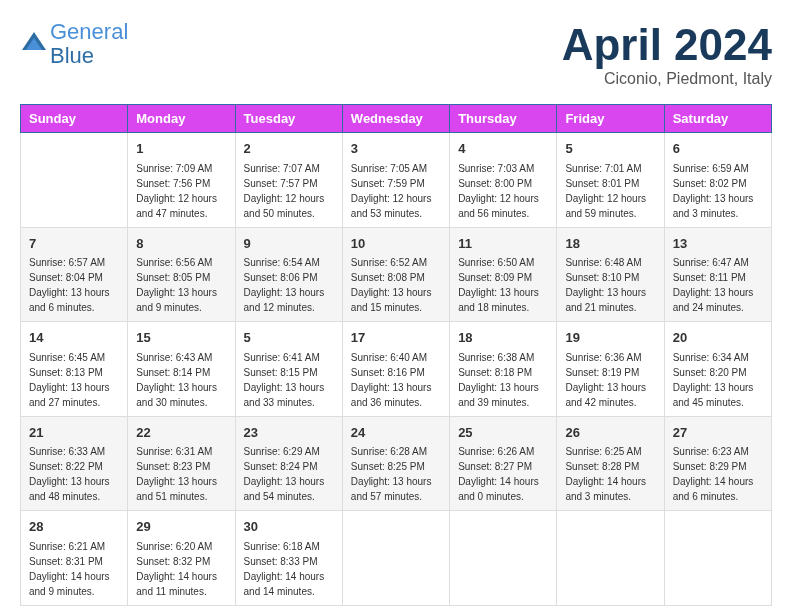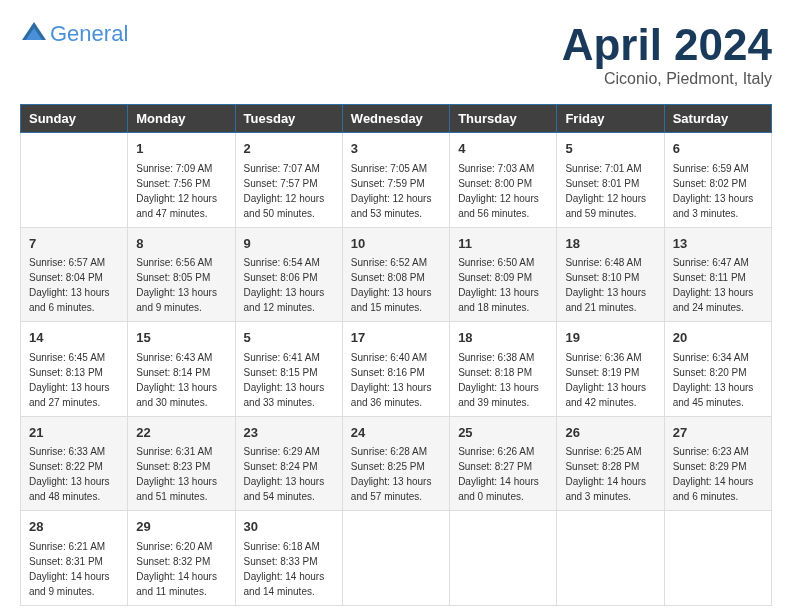--- a/index.html
+++ b/index.html
@@ -45,21 +45,21 @@
     .subtitle {
       font-size: 16px;
       color: #555;
     }
     table {
       width: 100%;
       border-collapse: collapse;
       font-size: 11px;
     }
     thead tr {
-      background-color: #404040;
+      background-color: #d946ef;
       color: #fff;
     }
     thead th {
       padding: 6px 8px;
       text-align: left;
       font-size: 13px;
       font-weight: bold;
       border: 1px solid #2e6da4;
     }
     tbody tr {
@@ -97,20 +97,21 @@
 <body>
 
 <div class="header">
   <div class="logo">
     <svg class="logo-icon" viewBox="0 0 28 28">
       <polygon points="14,2 26,20 2,20" fill="#2e6da4"></polygon>
       <polygon points="14,8 22,20 6,20" fill="#4a90d9"></polygon>
     </svg>
     <div class="logo-text">
       <div><span>General</span></div>
+      <div style="color:#2e6da4;">Blue</div>
     </div>
   </div>
   <div class="title-block">
     <div class="main-title">April 2024</div>
     <div class="subtitle">Ciconio, Piedmont, Italy</div>
   </div>
 </div>
 
 <table>
   <thead>

